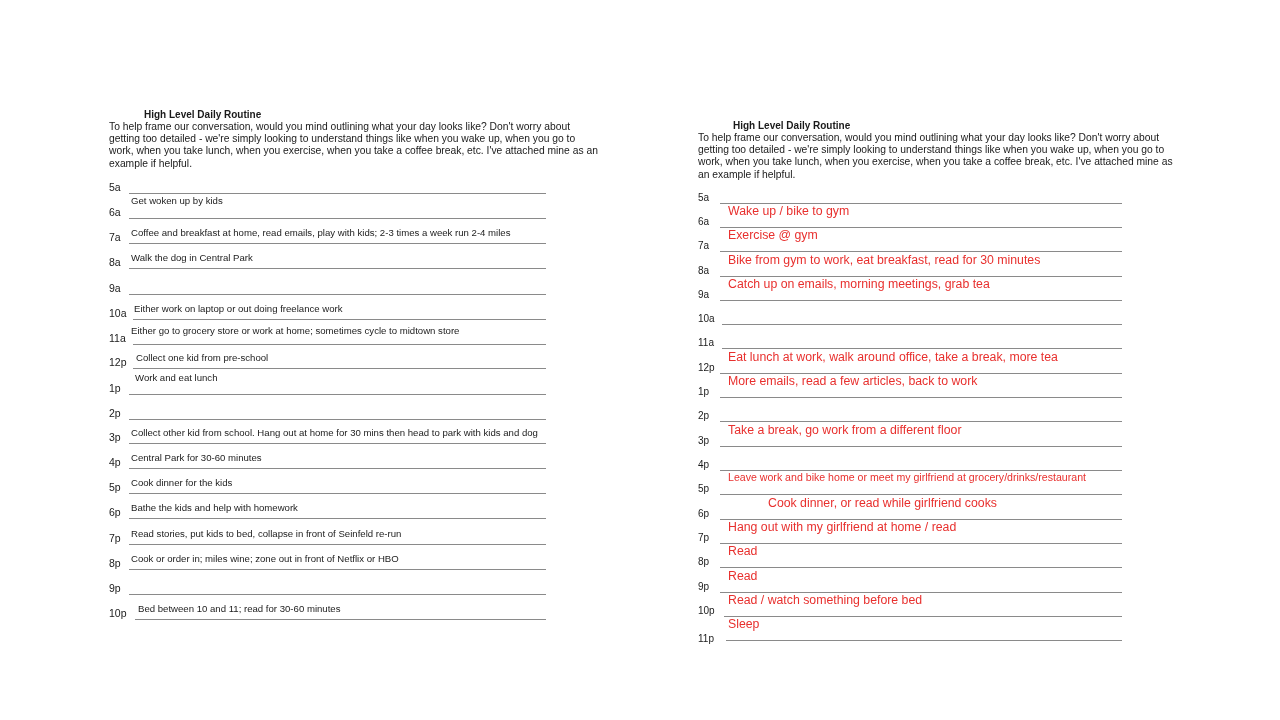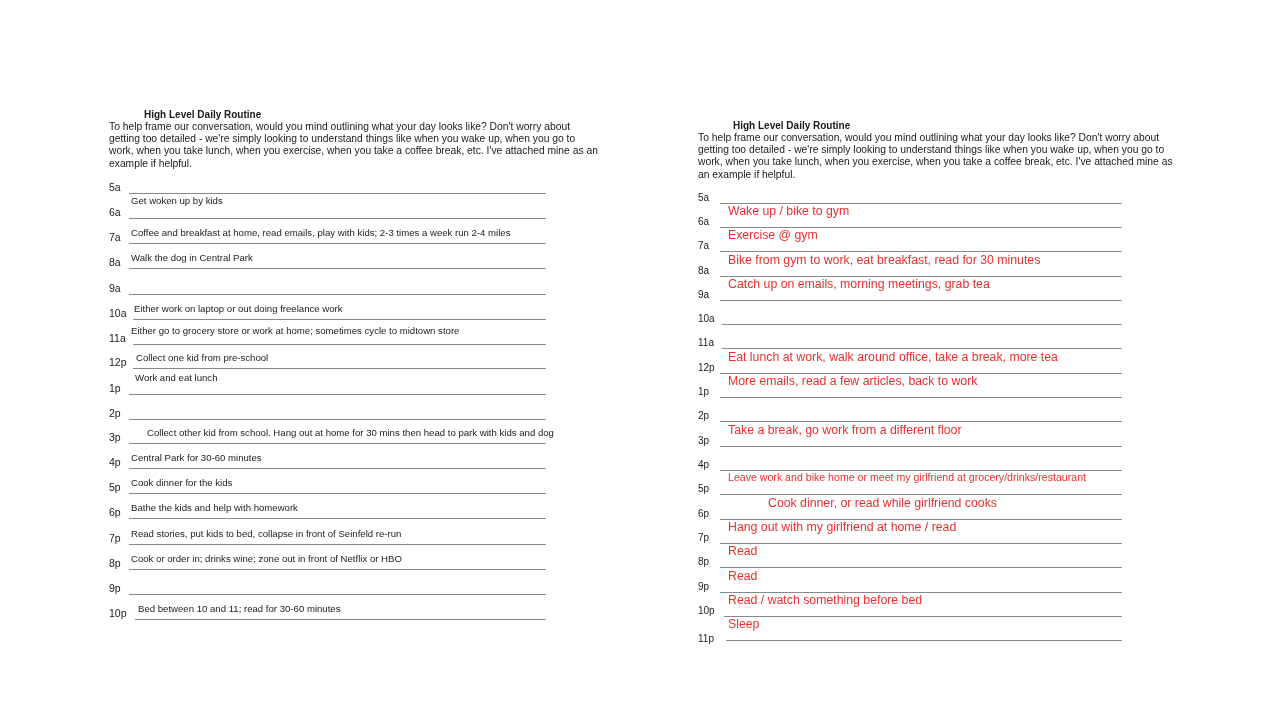--- a/index.html
+++ b/index.html
@@ -72,21 +72,21 @@
         <span class="entry" style="left: 26px; top: -8px;">Work and eat lunch</span>
       </div>
       <div class="row" style="top: 222px; width: 440px;">
         <span class="time" style="top: 2px;">2p</span>
         <div class="line" style="left: 20px; width: 417px; top: 14px;"></div>
         <span class="entry" style="left: 22px; top: -2px;"></span>
       </div>
       <div class="row" style="top: 246px; width: 440px;">
         <span class="time" style="top: 2px;">3p</span>
         <div class="line" style="left: 20px; width: 417px; top: 14px;"></div>
-        <span class="entry" style="left: 38px; top: -2px;">Collect other kid from school. Hang out at home for 30 mins then head to park with kids and dog</span>
+        <span class="entry" style="left: 22px; top: -2px;">Collect other kid from school. Hang out at home for 30 mins then head to park with kids and dog</span>
       </div>
       <div class="row" style="top: 271px; width: 440px;">
         <span class="time" style="top: 2px;">4p</span>
         <div class="line" style="left: 20px; width: 417px; top: 14px;"></div>
         <span class="entry" style="left: 22px; top: -2px;">Central Park for 30-60 minutes</span>
       </div>
       <div class="row" style="top: 296px; width: 440px;">
         <span class="time" style="top: 2px;">5p</span>
         <div class="line" style="left: 20px; width: 417px; top: 14px;"></div>
         <span class="entry" style="left: 22px; top: -2px;">Cook dinner for the kids</span>
@@ -97,21 +97,21 @@
         <span class="entry" style="left: 22px; top: -2px;">Bathe the kids and help with homework</span>
       </div>
       <div class="row" style="top: 347px; width: 440px;">
         <span class="time" style="top: 2px;">7p</span>
         <div class="line" style="left: 20px; width: 417px; top: 14px;"></div>
         <span class="entry" style="left: 22px; top: -2px;">Read stories, put kids to bed, collapse in front of Seinfeld re-run</span>
       </div>
       <div class="row" style="top: 372px; width: 440px;">
         <span class="time" style="top: 2px;">8p</span>
         <div class="line" style="left: 20px; width: 417px; top: 14px;"></div>
-        <span class="entry" style="left: 22px; top: -2px;">Cook or order in; drinks wine; zone out in front of Netflix or HBO</span>
+        <span class="entry" style="left: 22px; top: -2px;">Cook or order in; miles wine; zone out in front of Netflix or HBO</span>
       </div>
       <div class="row" style="top: 397px; width: 440px;">
         <span class="time" style="top: 2px;">9p</span>
         <div class="line" style="left: 20px; width: 417px; top: 14px;"></div>
         <span class="entry" style="left: 22px; top: -2px;"></span>
       </div>
       <div class="row" style="top: 422px; width: 440px;">
         <span class="time" style="top: 2px;">10p</span>
         <div class="line" style="left: 26px; width: 411px; top: 14px;"></div>
         <span class="entry" style="left: 29px; top: -2px;">Bed between 10 and 11; read for 30-60 minutes</span>

